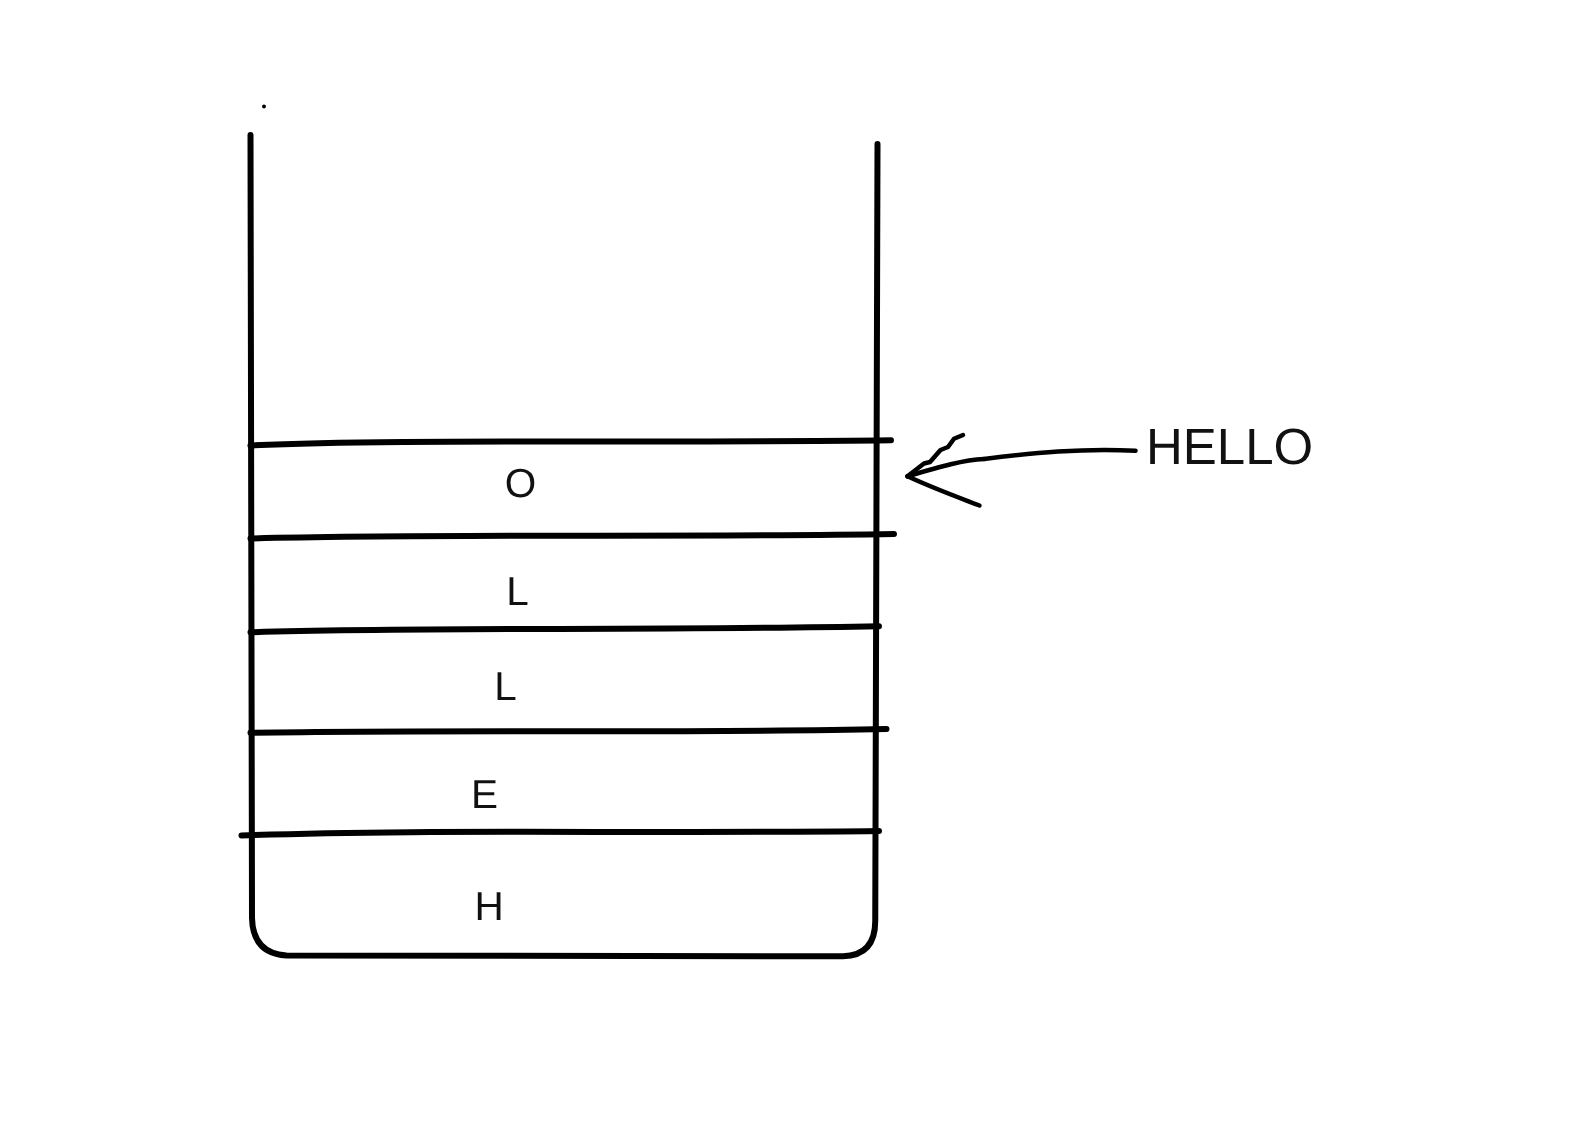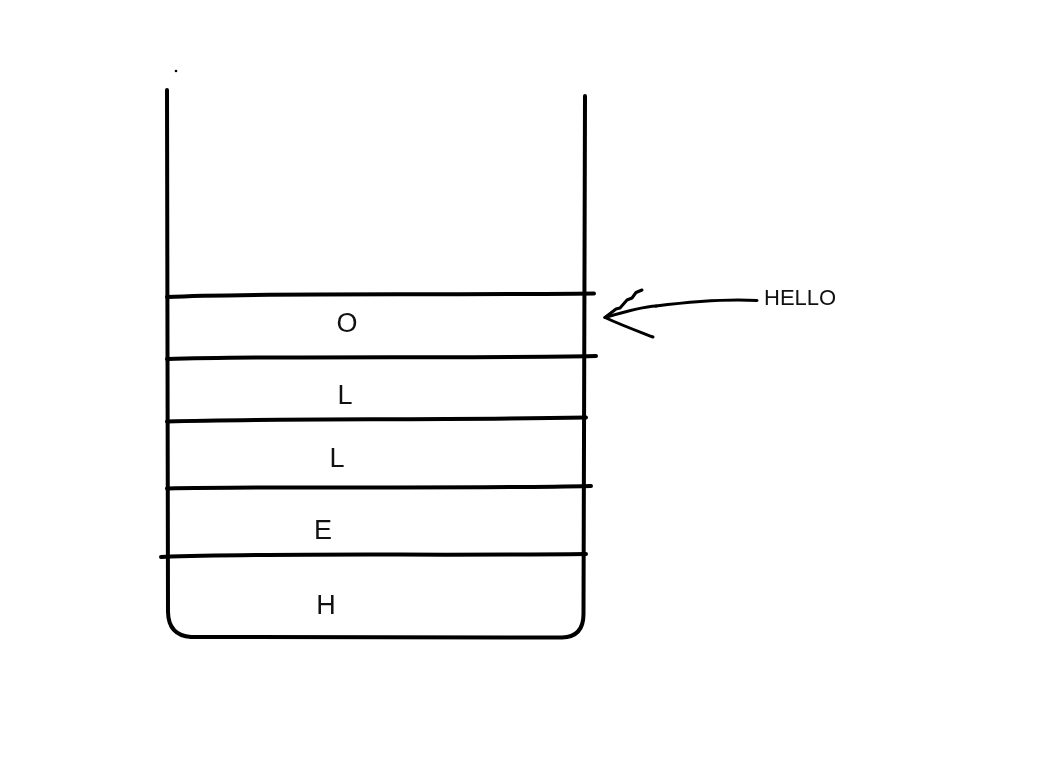--- a/index.html
+++ b/index.html
@@ -27,21 +27,21 @@
     color: #111111;
     line-height: 1;
     white-space: nowrap;
     user-select: none;
   }
   .annotation-label {
     position: absolute;
     left: 764px;
     top: 298px;
     transform: translateY(-50%);
-    font-size: 22px;
+    font-size: 34px;
     color: #111111;
     line-height: 1;
     white-space: nowrap;
     user-select: none;
   }
 </style>
 </head>
 <body>
 
 <div class="canvas">

